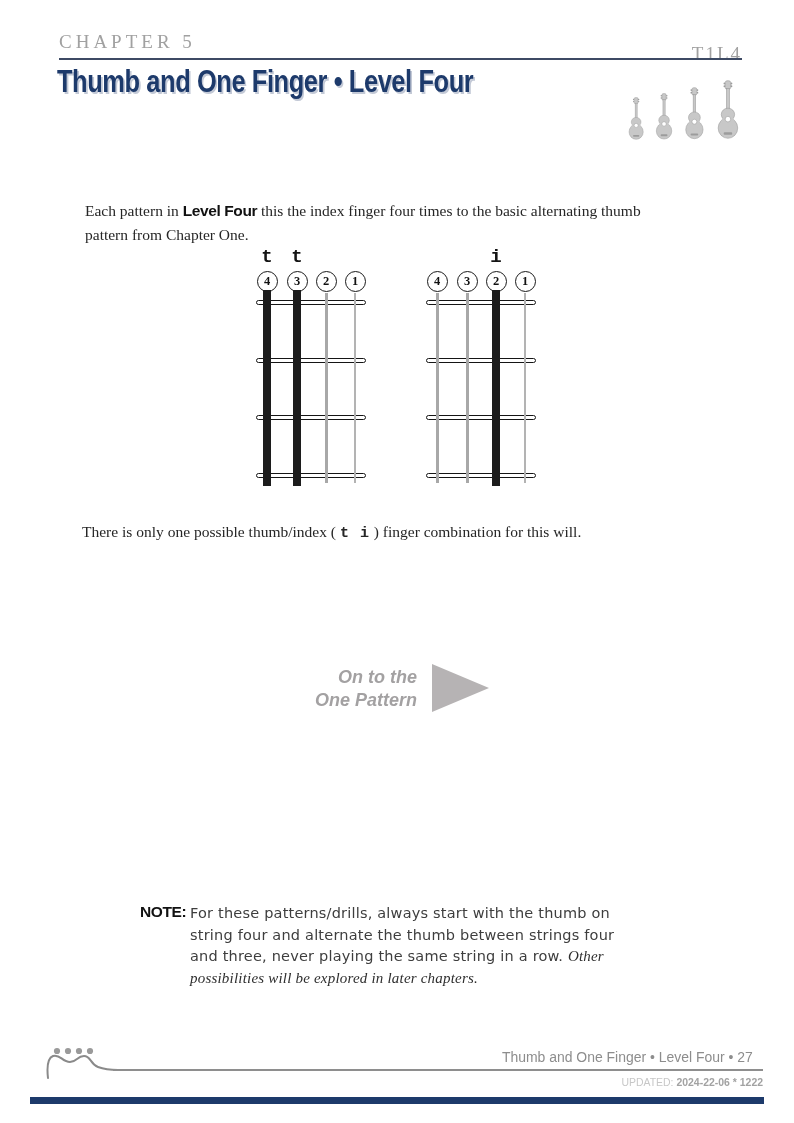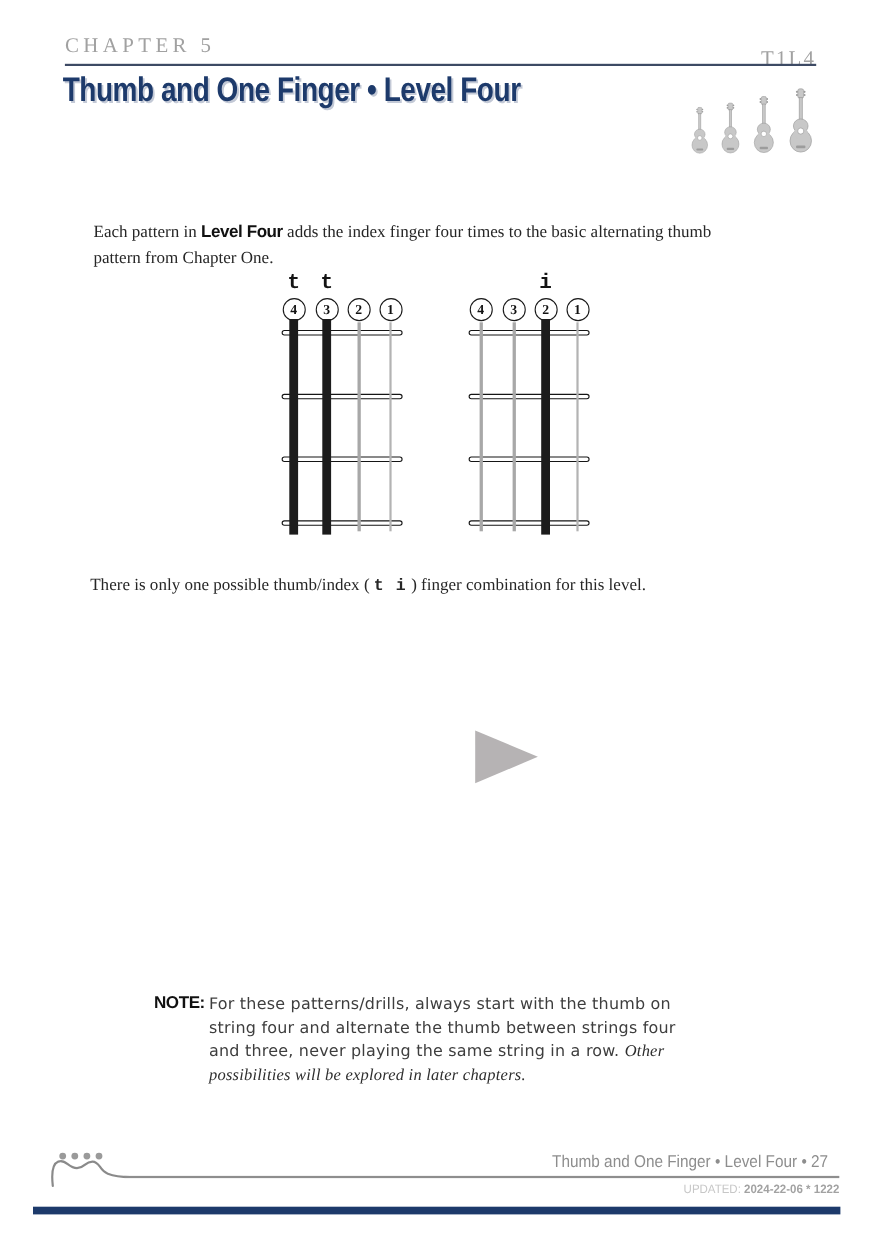--- a/index.html
+++ b/index.html
@@ -125,21 +125,21 @@
         <rect x="14.6" y="1" width="6.8" height="11" rx="2.2" fill="#c8c8c8" stroke="#9c9c9c" stroke-width="0.8"></rect>
         <rect x="16.2" y="11" width="3.6" height="27" fill="#c8c8c8" stroke="#9c9c9c" stroke-width="0.8"></rect>
         <ellipse cx="18" cy="44.5" rx="8.6" ry="8.2" fill="#c8c8c8" stroke="#9c9c9c" stroke-width="0.8"></ellipse>
         <ellipse cx="18" cy="62" rx="12.6" ry="13.2" fill="#c8c8c8" stroke="#9c9c9c" stroke-width="0.8"></ellipse>
         <ellipse cx="18" cy="53" rx="8.4" ry="7" fill="#c8c8c8"></ellipse>
         <circle cx="18" cy="50.5" r="3.6" fill="#ffffff" stroke="#9c9c9c" stroke-width="0.8"></circle>
         <rect x="12.5" y="67.5" width="11" height="3.2" rx="1.2" fill="#9c9c9c"></rect>
       </svg>
     </div>
 
-  <p class="intro"><span>Each pattern in </span><span class="lvl">Level Four</span><span> adds the index finger </span><span class="it">four times</span><span> to the basic alternating thumb pattern from </span><span class="it">Chapter One</span><span>.</span></p>
+  <p class="intro"><span>Each pattern in </span><span class="lvl">Level Four</span><span> this the index finger </span><span class="it">four times</span><span> to the basic alternating thumb pattern from </span><span class="it">Chapter One</span><span>.</span></p>
 
   <div class="diagram d1">
       <div class="flabel" style="left: 4px;">t</div>
       <div class="flabel" style="left: 34px;">t</div>
       <div class="snum" style="left: 3.5px;">4</div>
       <div class="snum" style="left: 33.5px;">3</div>
       <div class="snum" style="left: 62.5px;">2</div>
       <div class="snum" style="left: 91.5px;">1</div>
       <div class="strings">
         <div class="fret" style="top: 7px;"></div>
@@ -163,22 +163,26 @@
         <div class="fret" style="top: 65px;"></div>
         <div class="fret" style="top: 122px;"></div>
         <div class="fret" style="top: 180px;"></div>
         <div class="string s-gray" style="left: 12.5px;"></div>
         <div class="string s-gray" style="left: 42.5px;"></div>
         <div class="string s-black" style="left: 69px;"></div>
         <div class="string s-thin" style="left: 101px;"></div>
       </div>
     </div>
 
-  <p class="combo"><span>There is only one possible thumb/index ( </span><span class="mono">t i</span><span> ) finger combination for this level.</span></p>
+  <p class="combo"><span>There is only one possible thumb/index ( </span><span class="mono">t i</span><span> ) finger combination for this will.</span></p>
 
+  <div class="cta-text">
+    <div>On to the</div>
+    <div>One Pattern</div>
+  </div>
   <div class="cta-tri"></div>
 
   <div class="note-label">NOTE:</div>
   <div class="note-body"><span>For these patterns/drills, always start with the thumb on string four and alternate the thumb between strings four and three, never playing the same string in a row. </span><span class="it2">Other possibilities will be explored in later chapters.</span></div>
 
   <svg class="squiggle" width="78" height="38" viewBox="0 0 78 38">
     <circle cx="17" cy="9" r="3.1" fill="#9a9a9a"></circle>
     <circle cx="28" cy="9" r="3.1" fill="#9a9a9a"></circle>
     <circle cx="39" cy="9" r="3.1" fill="#9a9a9a"></circle>
     <circle cx="50" cy="9" r="3.1" fill="#9a9a9a"></circle>

